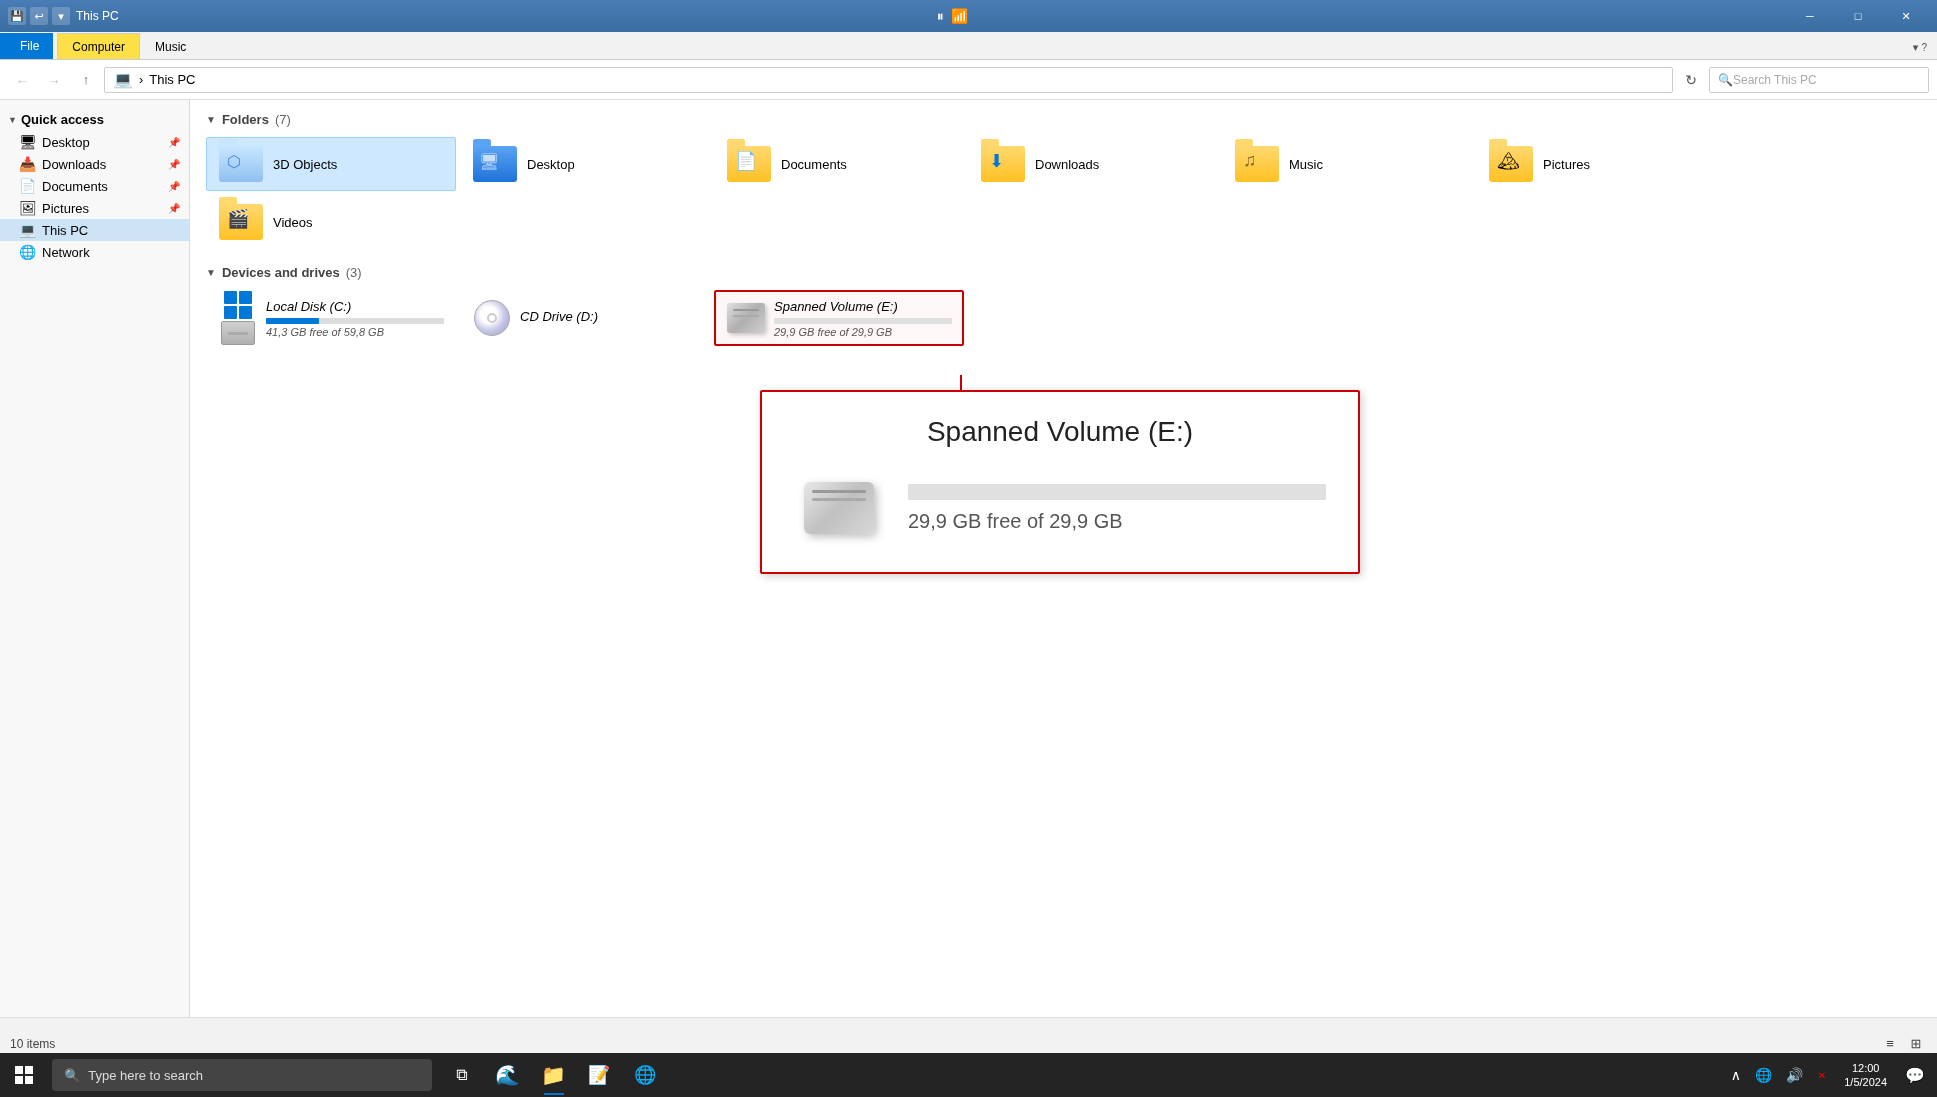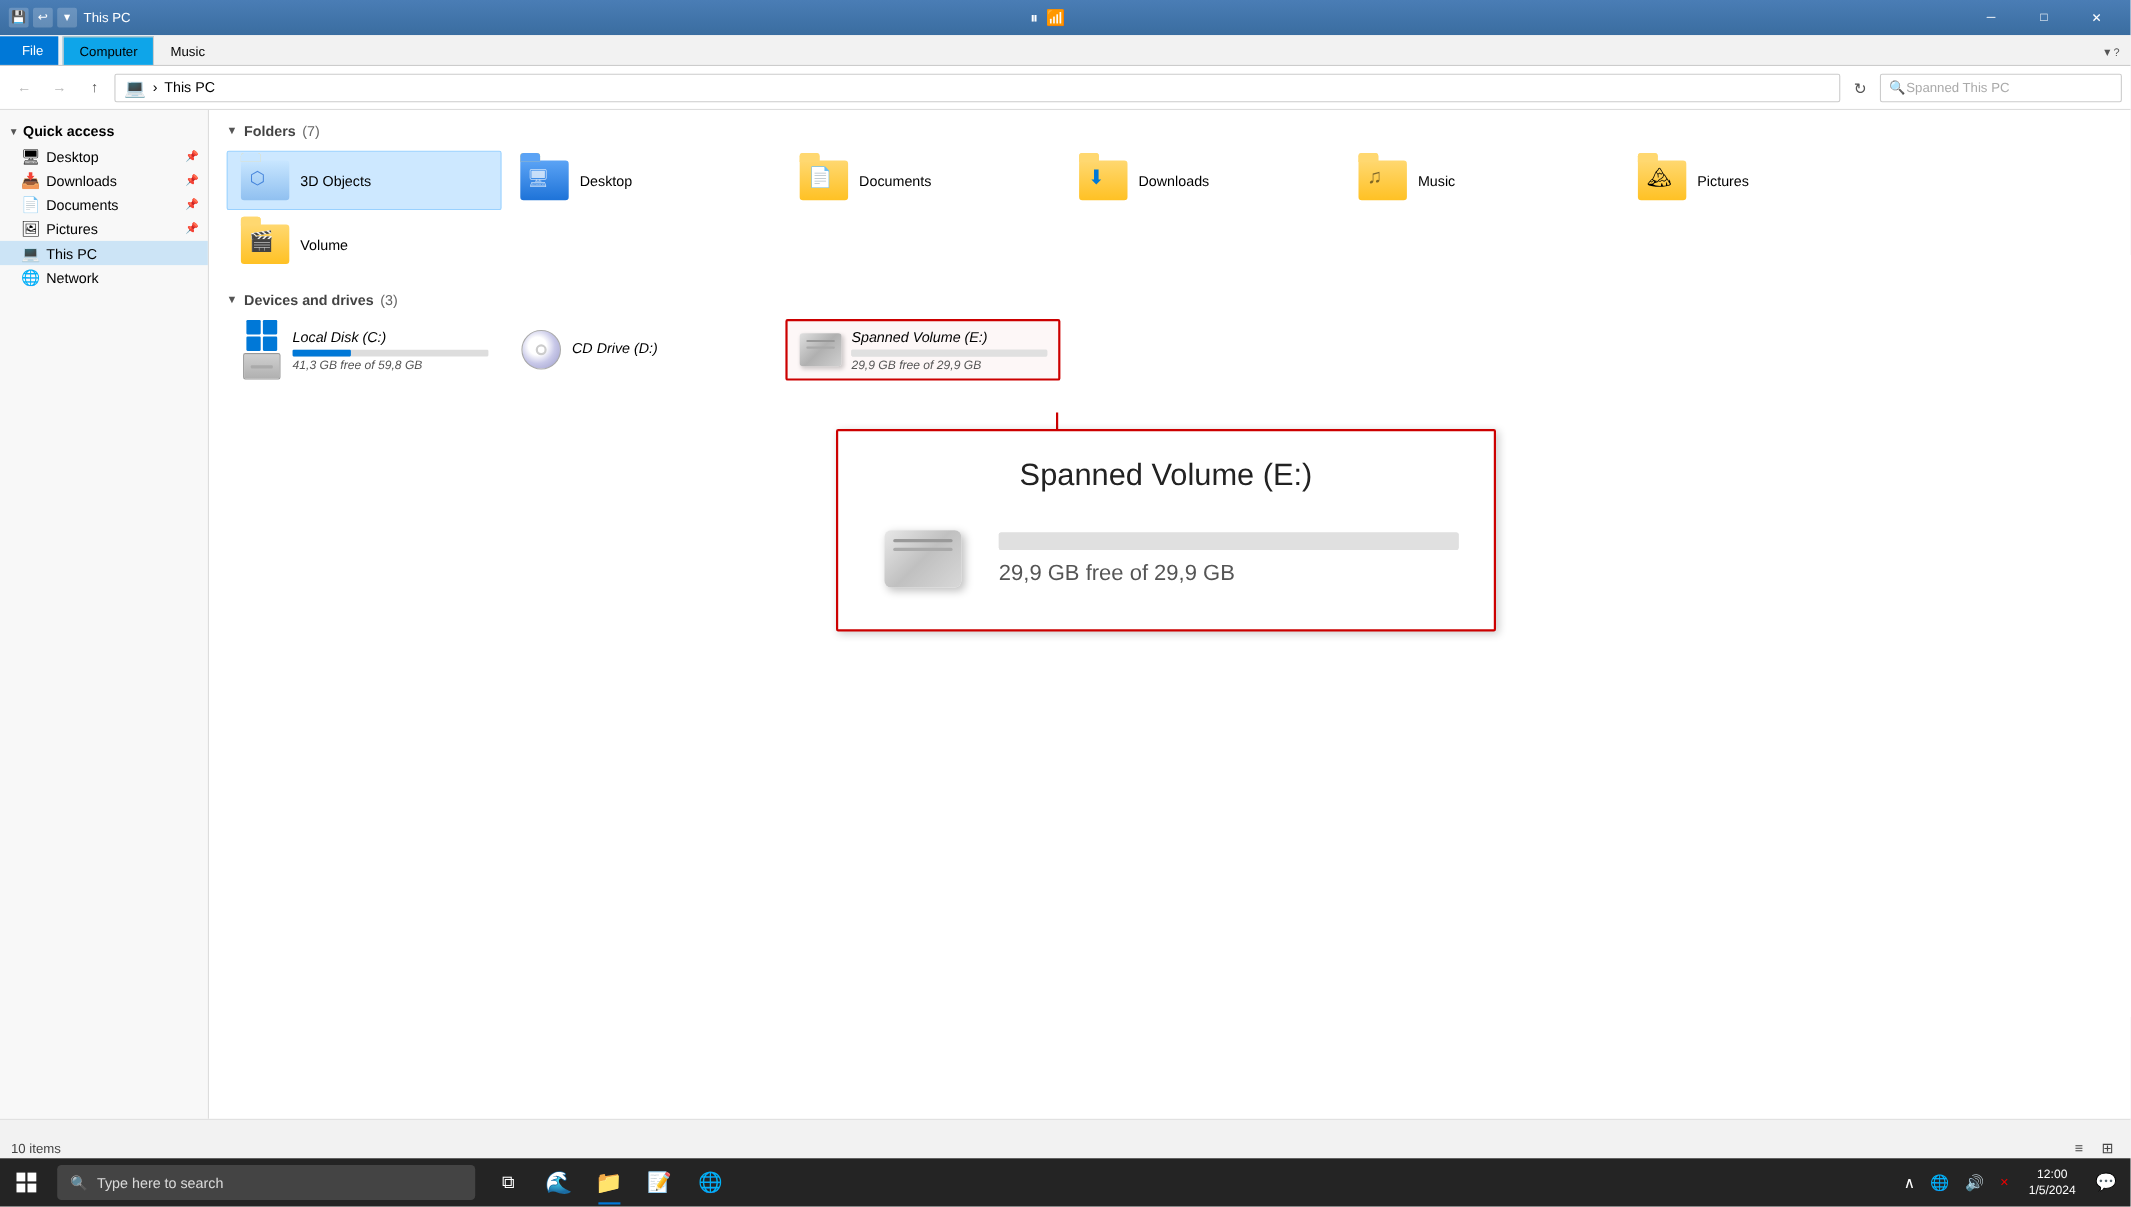--- a/index.html
+++ b/index.html
@@ -79,21 +79,21 @@
       font-size: 12px;
       cursor: pointer;
       border: 1px solid transparent;
       border-bottom: none;
       background: transparent;
       height: 26px;
       display: flex;
       align-items: center;
     }
     .ribbon-tab.active {
-      background: #0ea5e9;
+      background: #fde047;
       border-color: #ccc;
       color: #000;
       font-weight: 500;
     }
     .ribbon-tab.file {
       background: #0078d7;
       color: white;
       border: none;
       margin-right: 4px;
       padding-left: 20px;
@@ -611,21 +611,21 @@
   <button class="nav-btn disabled">→</button>
   <button class="nav-btn" style="display:flex;align-items:center;gap:2px;">↑</button>
   <div class="address-path">
     <span style="font-size:16px;margin-right:6px;">💻</span>
     <span class="crumb">›</span>
     <span class="crumb" style="margin-left:6px;">This PC</span>
   </div>
   <button class="refresh-btn">↻</button>
   <div class="search-box">
     <span style="font-size:12px;">🔍</span>
-    <span style="font-size:12px;color:#aaa;">Spanned This PC</span>
+    <span style="font-size:12px;color:#aaa;">Search This PC</span>
   </div>
 </div>
 
 <div class="main-layout">
 
   <div class="sidebar">
     <div class="sidebar-section-header">
       <span class="chevron">▼</span>
       <span>Quick access</span>
     </div>
@@ -739,21 +739,21 @@
 
       <div class="folder-item">
         <div class="folder-icon">
           <div style="position:relative;width:44px;height:36px;">
             <div class="folder-shape" style="width:44px;height:36px;border-radius:0 3px 3px 3px;position:absolute;top:0;left:0;">
               <div style="position:absolute;top:-7px;left:0;width:18px;height:8px;background:#ffd870;border-radius:3px 3px 0 0;"></div>
             </div>
             <div style="position:absolute;top:4px;left:8px;font-size:18px;">🎬</div>
           </div>
         </div>
-        <span class="folder-label">Volume</span>
+        <span class="folder-label">Videos</span>
       </div>
 
     </div>
 
     <div class="section-header">
       <span class="chevron-icon">▼</span>
       <span>Devices and drives</span>
       <span class="count">(3)</span>
     </div>
 

